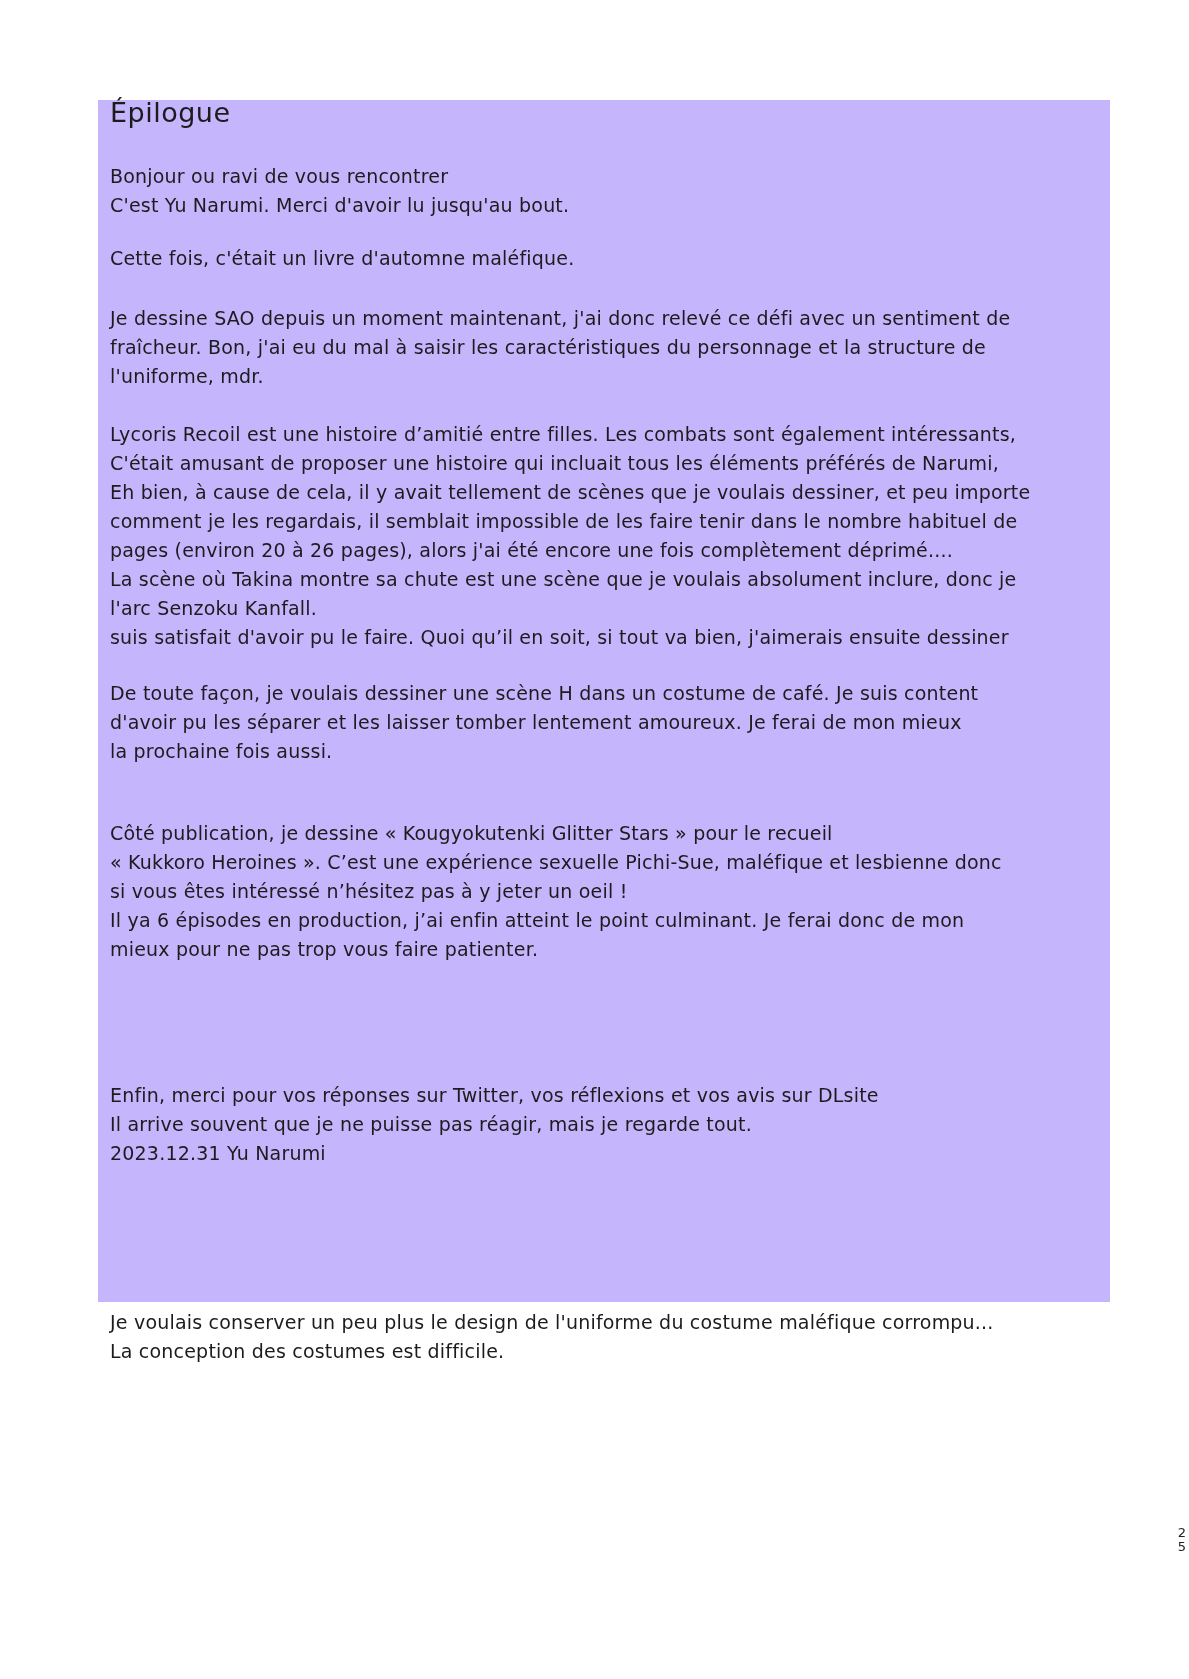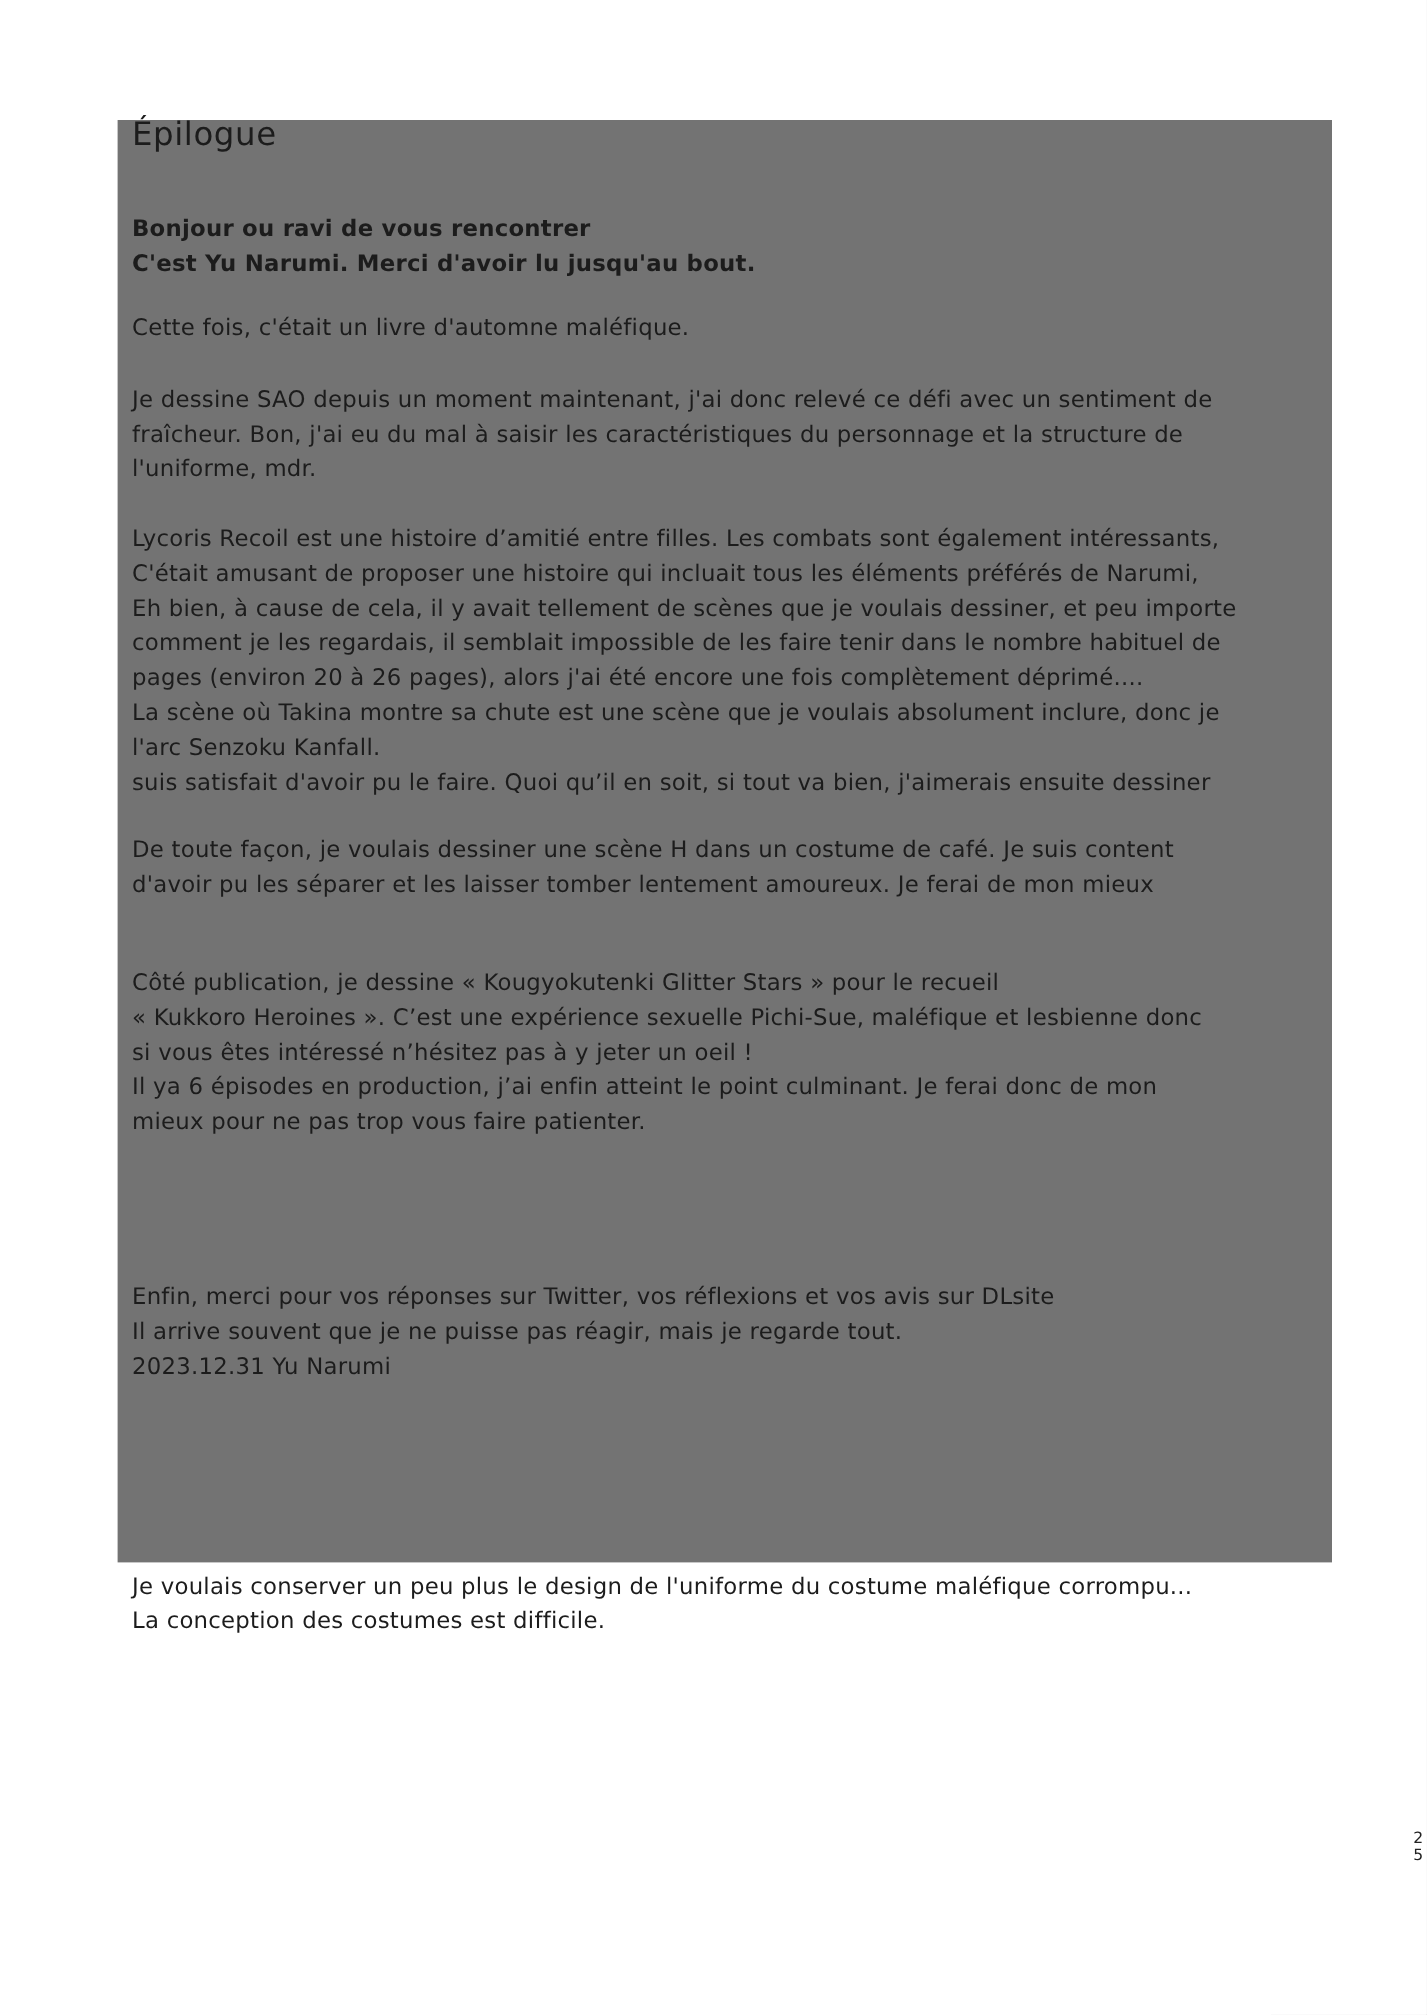--- a/index.html
+++ b/index.html
@@ -14,39 +14,39 @@
     font-family: "DejaVu Sans", sans-serif;
     color: #1c1c1c;
     overflow: hidden;
   }
   .panel {
     position: absolute;
     left: 98px;
     top: 100px;
     width: 1012px;
     height: 1202px;
-    background: #737373;
+    background: #c4b5fd;
     box-sizing: border-box;
     padding: 0 10px 0 12px;
   }
   .title {
     margin: -5px 0 0 0;
     font-size: 27px;
     font-weight: 400;
     line-height: 36px;
     letter-spacing: 0.5px;
   }
   .para { margin: 0; }
   .line {
     font-size: 19px;
     line-height: 29px;
     white-space: nowrap;
     letter-spacing: 0.2px;
   }
-  .m-p1 { margin-top: 46px; font-weight: bold; }
+  .m-p1 { margin-top: 31px; }
   .m-p2 { margin-top: 24px; }
   .m-p3 { margin-top: 31px; }
   .m-p4 { margin-top: 29px; }
   .m-p5 { }
   .m-p6 { margin-top: 27px; }
   .m-p7 { margin-top: 53px; }
   .m-p8 { margin-top: 117px; }
   .m-sig { }
   .footnote {
     position: absolute;
@@ -95,20 +95,21 @@
 
   <div class="para m-p5">
     <div class="line">La scène où Takina montre sa chute est une scène que je voulais absolument inclure, donc je</div>
     <div class="line">l'arc Senzoku Kanfall.</div>
     <div class="line">suis satisfait d'avoir pu le faire. Quoi qu’il en soit, si tout va bien, j'aimerais ensuite dessiner</div>
   </div>
 
   <div class="para m-p6">
     <div class="line">De toute façon, je voulais dessiner une scène H dans un costume de café. Je suis content</div>
     <div class="line">d'avoir pu les séparer et les laisser tomber lentement amoureux. Je ferai de mon mieux</div>
+    <div class="line">la prochaine fois aussi.</div>
   </div>
 
   <div class="para m-p7">
     <div class="line">Côté publication, je dessine « Kougyokutenki Glitter Stars » pour le recueil</div>
     <div class="line">« Kukkoro Heroines ». C’est une expérience sexuelle Pichi-Sue, maléfique et lesbienne donc</div>
     <div class="line">si vous êtes intéressé n’hésitez pas à y jeter un oeil !</div>
     <div class="line">Il ya 6 épisodes en production, j’ai enfin atteint le point culminant. Je ferai donc de mon</div>
     <div class="line">mieux pour ne pas trop vous faire patienter.</div>
   </div>
 

